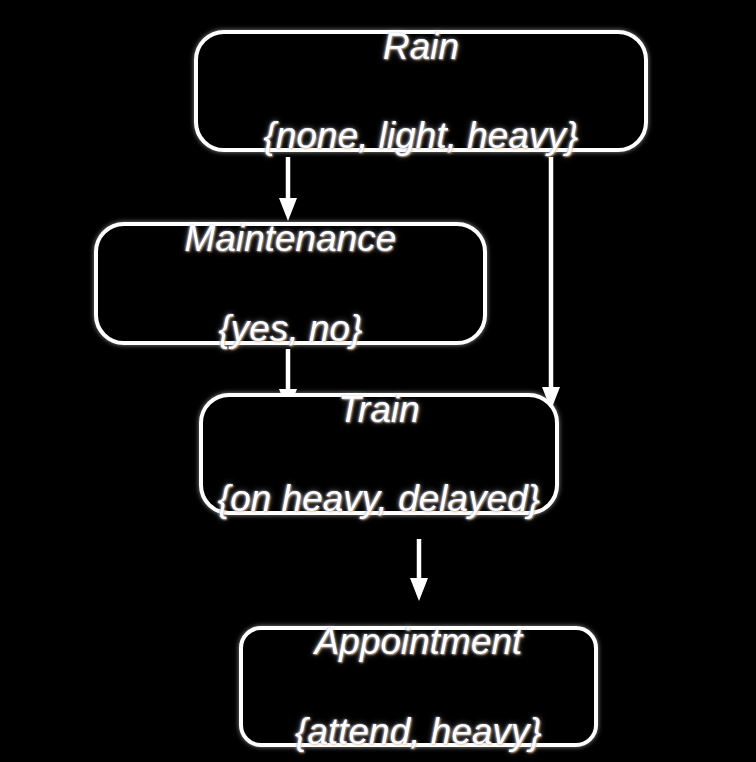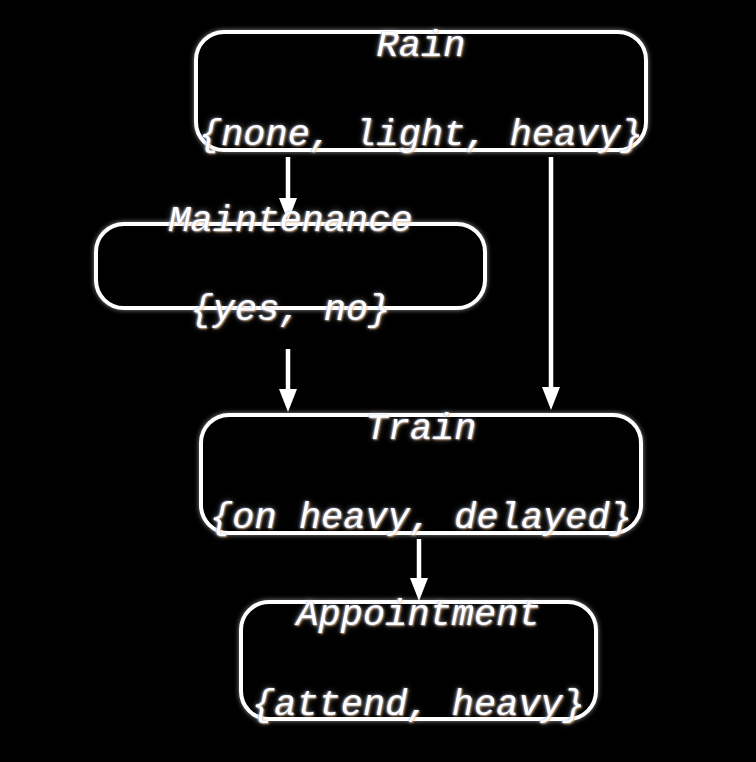--- a/index.html
+++ b/index.html
@@ -7,21 +7,21 @@
     margin: 0;
     padding: 0;
     background: #000000;
   }
   #canvas {
     position: relative;
     width: 756px;
     height: 762px;
     background: #000000;
     overflow: hidden;
-    font-family: Liberation Mono, monospace;
+    font-family: Liberation Sans, sans-serif;
   }
   .node {
     position: absolute;
     box-sizing: border-box;
     background: #000000;
     border: 4px solid #ffffff;
     border-radius: 30px;
     display: flex;
     flex-direction: column;
     align-items: center;
@@ -38,23 +38,23 @@
     text-shadow:
       -1px 0 2px rgba(150,190,255,0.85),
        1px 1px 2px rgba(255,190,120,0.80),
        0 0 6px rgba(255,255,255,0.45);
   }
   .node .line.title { font-size: 37px; }
   .node .line.states { font-size: 37px; margin-top: 48px; }
 
   
   #node-rain        { left:194px; top:30px;  width:454px; height:122px; }
-  #node-maintenance { left:94px;  top:222px; width:393px; height:88px; }
-  #node-train       { left:199px; top:413px; width:444px; height:122px;justify-content:center; }
-  #node-appointment { left:239px; top:600px; width:359px; height:121px; }
+  #node-maintenance { left:94px;  top:222px; width:393px; height:123px; }
+  #node-train       { left:199px; top:393px; width:360px; height:122px;justify-content:center; }
+  #node-appointment { left:239px; top:626px; width:359px; height:121px;border-radius:22px; }
 
   #edges {
     position: absolute;
     left: 0; top: 0;
     width: 756px;
     height: 762px;
     pointer-events: none;
   }
   #edges .edge-shaft { stroke: #ffffff; stroke-width: 4.5; fill: none; }
   #edges .edge-head  { fill: #ffffff; stroke: none; }

